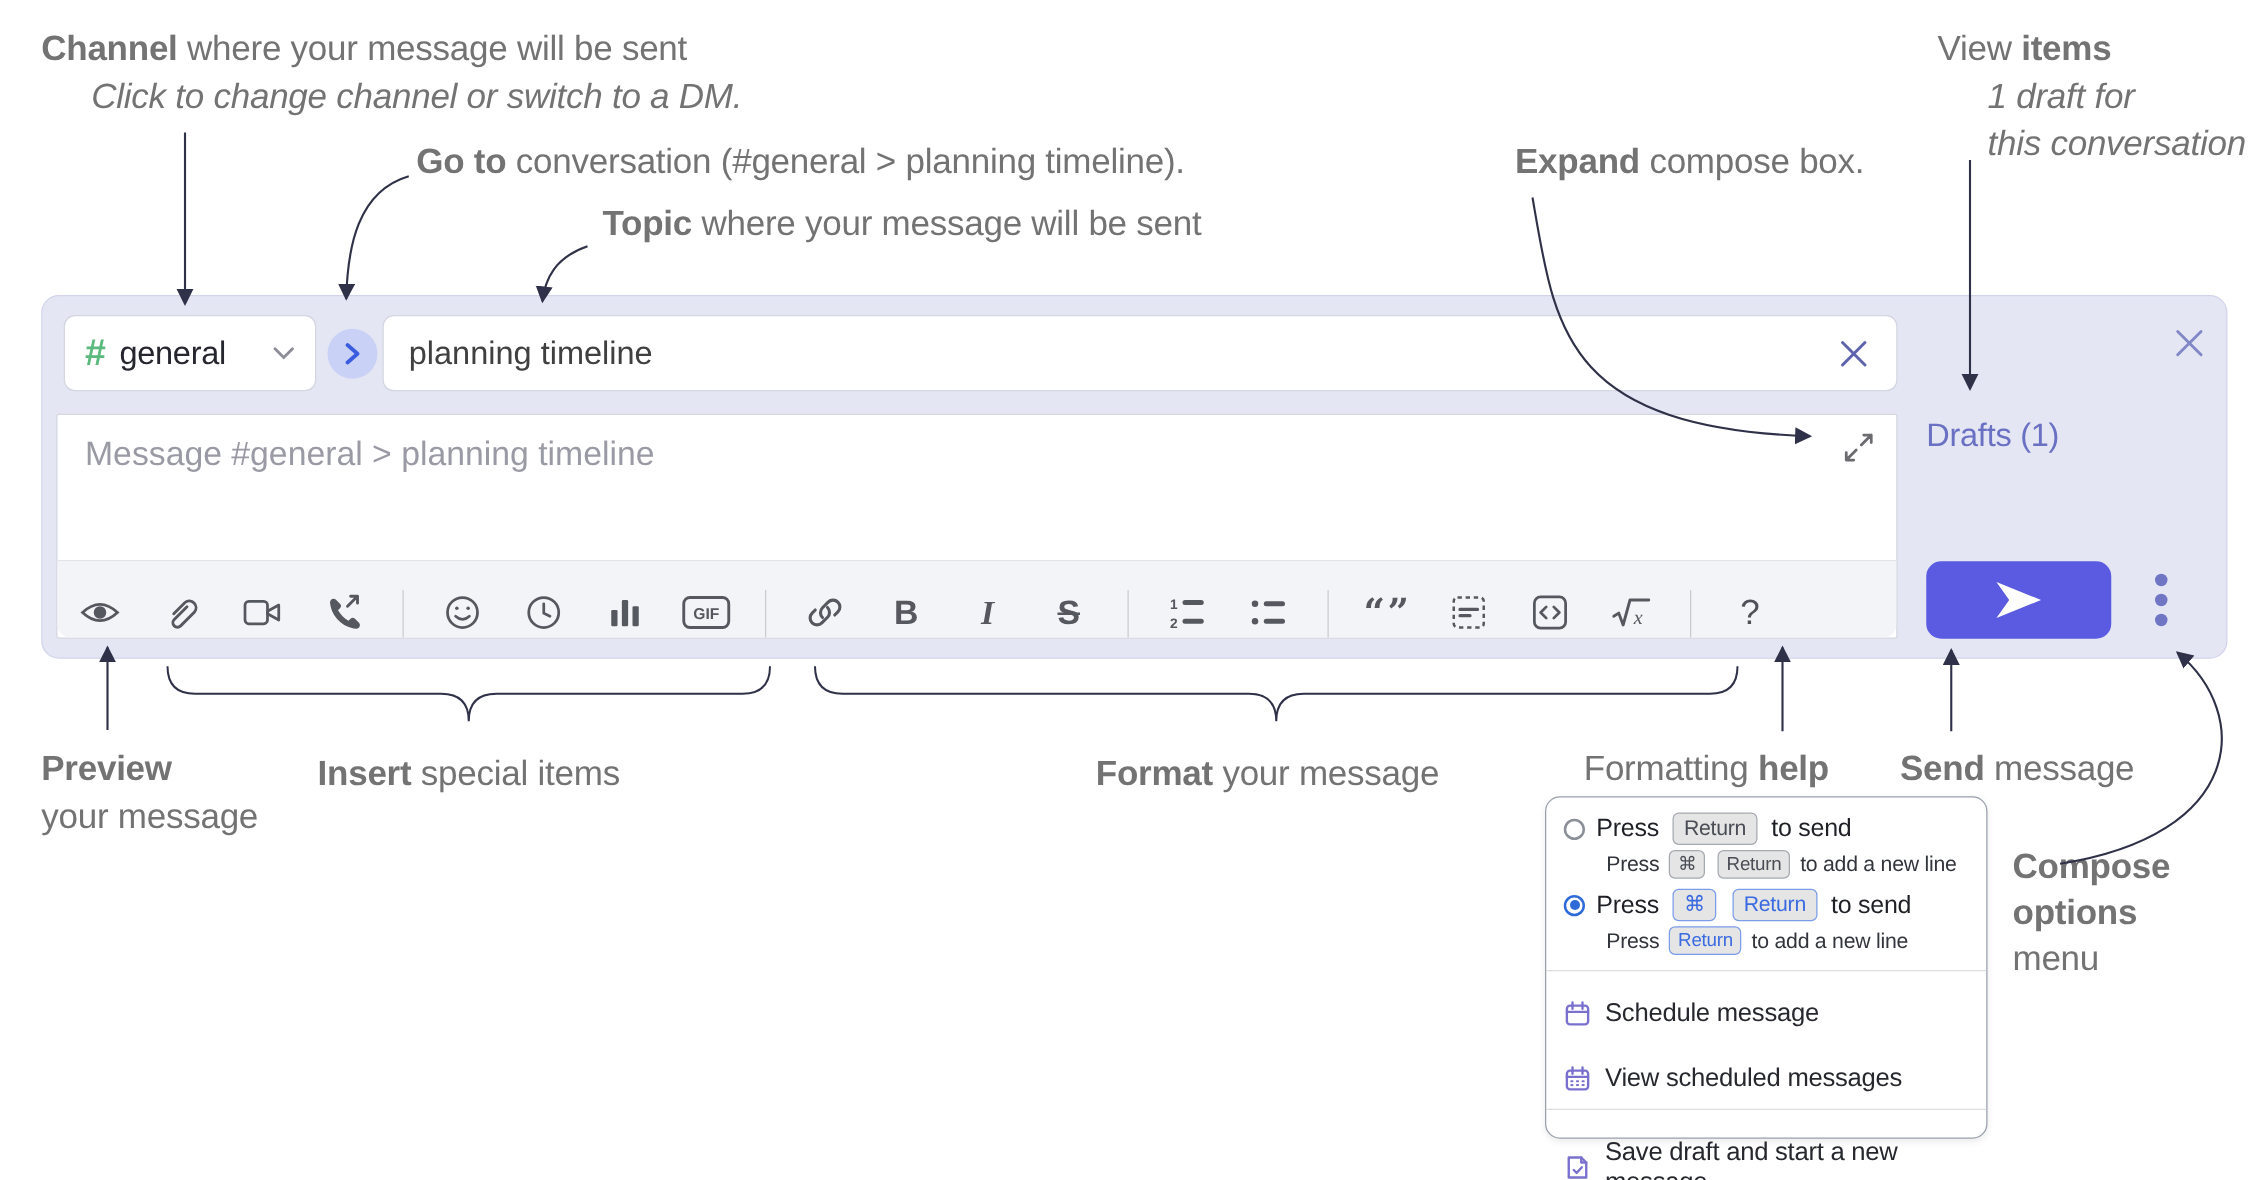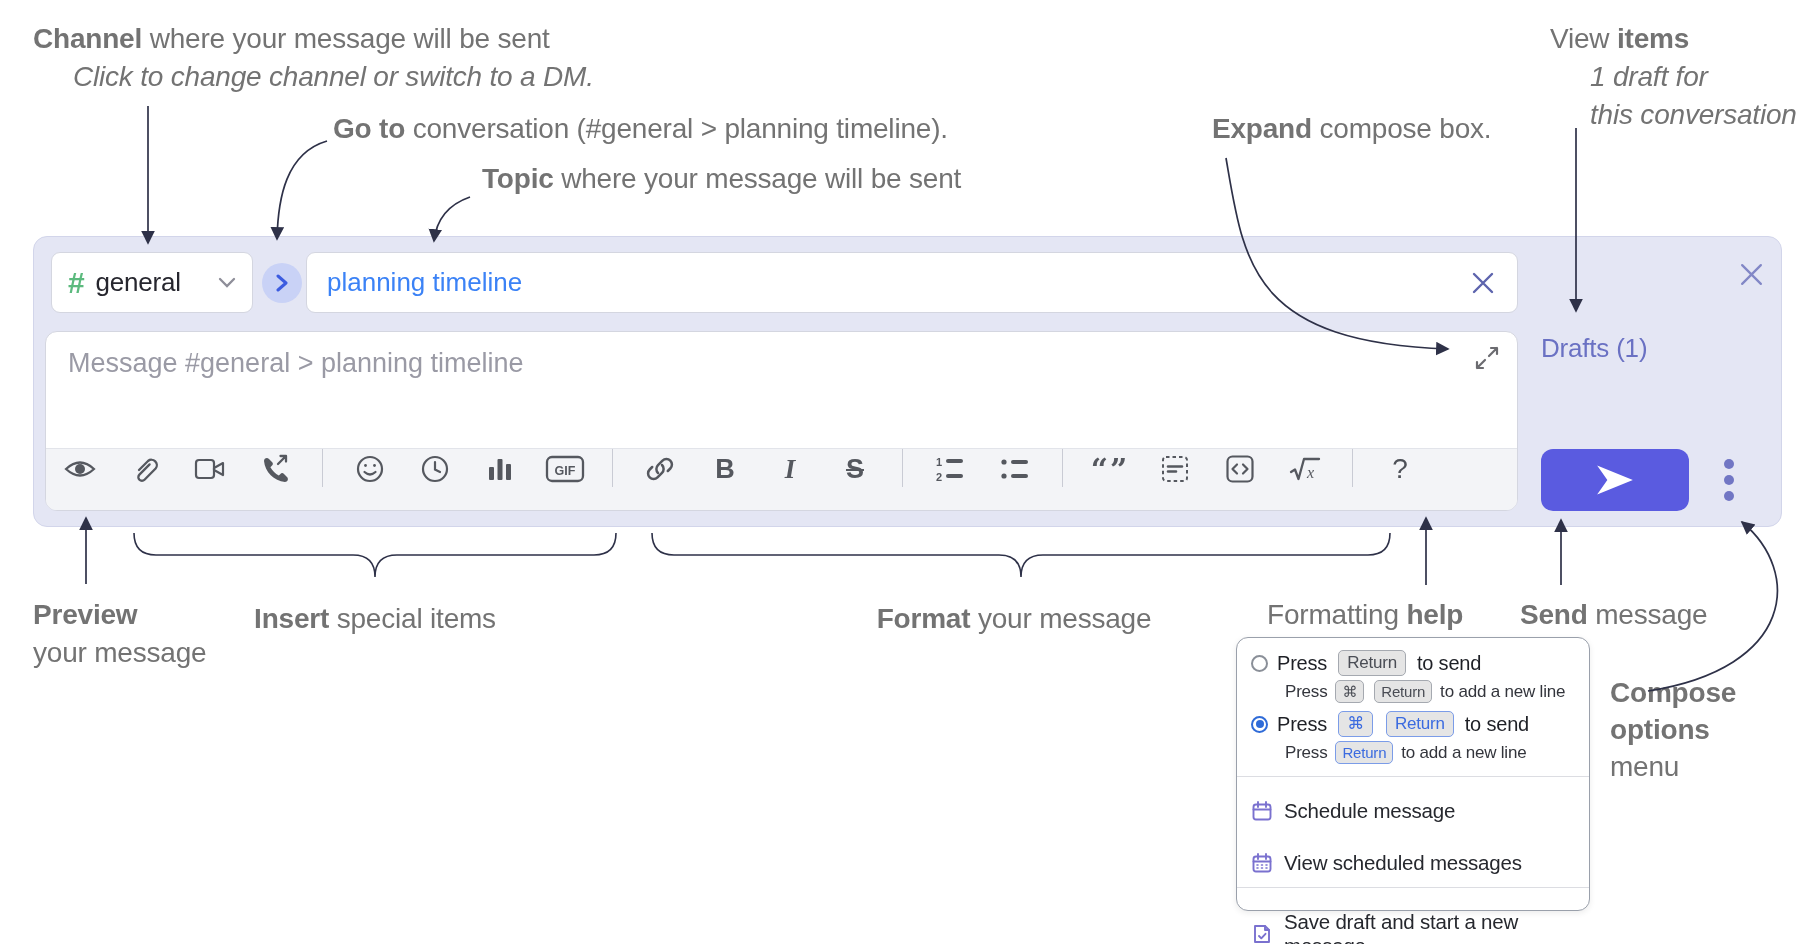--- a/index.html
+++ b/index.html
@@ -17,31 +17,31 @@
            gap:11px;padding:0 16px;box-sizing:border-box;cursor:pointer;}
   .hash{color:#5cba7e;font-weight:bold;font-size:30px;}
   .chan-name{font-size:26px;color:#26262e;}
   .chev{margin-left:auto;}
   .gotobtn{position:absolute;left:228px;top:26px;width:40px;height:40px;border-radius:50%;
            background:#c9d2f6;display:flex;align-items:center;justify-content:center;cursor:pointer;border:none;}
   .topicbox{position:absolute;left:272px;top:15px;width:1212px;height:61px;background:#fff;
             border:1px solid #d4d6e0;border-radius:9px;display:flex;align-items:center;
             padding:0 18px;box-sizing:border-box;}
   .topicbox input{flex:1;border:none;outline:none;background:transparent;font-size:26px;
-            color:#3b82f6;font-family:"Liberation Sans",sans-serif;}
+            color:#404040;font-family:"Liberation Sans",sans-serif;}
   .iconbtn{background:none;border:none;padding:0;cursor:pointer;display:flex;align-items:center;justify-content:center;}
   .closex{position:absolute;left:1702px;top:22px;width:30px;height:30px;}
   .msgbox{position:absolute;left:11px;top:94px;width:1473px;height:180px;background:#fff;
-          border:1px solid #d4d6e0;border-radius:12px;box-sizing:border-box;}
+          border:1px solid #d4d6e0;border-radius:2px;box-sizing:border-box;}
   .msgbox textarea{position:absolute;left:20px;top:14px;width:1380px;height:100px;border:none;outline:none;
           resize:none;background:transparent;font-size:27px;color:#3a3a44;font-family:"Liberation Sans",sans-serif;}
   .msgbox textarea::placeholder{color:#9a9aa5;}
   .expandbtn{position:absolute;right:16px;top:12px;width:28px;height:28px;}
   .toolbar{position:absolute;left:0;bottom:0;width:100%;height:62px;background:#f3f4f7;
-           border-top:1px solid #e2e4ea;border-radius:0 0 10px 10px;display:flex;align-items:flex-start;
+           border-top:1px solid #e2e4ea;border-radius:0 0 10px 10px;display:flex;align-items:flex-end;
            padding:0 16px;box-sizing:border-box;gap:29px;}
   .tbtn{width:36px;height:40px;background:none;border:none;padding:0;cursor:pointer;
         display:flex;align-items:center;justify-content:center;color:#55585f;}
   .tdiv{width:1px;height:38px;background:#c9cbd4;}
   .tglyph{font-size:27px;font-weight:bold;color:#55585f;font-family:"Liberation Sans",sans-serif;}
   .tglyph.i{font-style:italic;font-family:"Liberation Serif",serif;font-weight:bold;}
   .tglyph.s{text-decoration:line-through;}
   .tglyph.q{font-family:"DejaVu Serif",serif;font-size:30px;letter-spacing:2px;}
   .tglyph.help{font-weight:normal;font-size:28px;color:#4e5158;}
   .drafts{position:absolute;left:1507px;top:96px;font-size:26px;color:#6a71c3;cursor:pointer;white-space:nowrap;}

